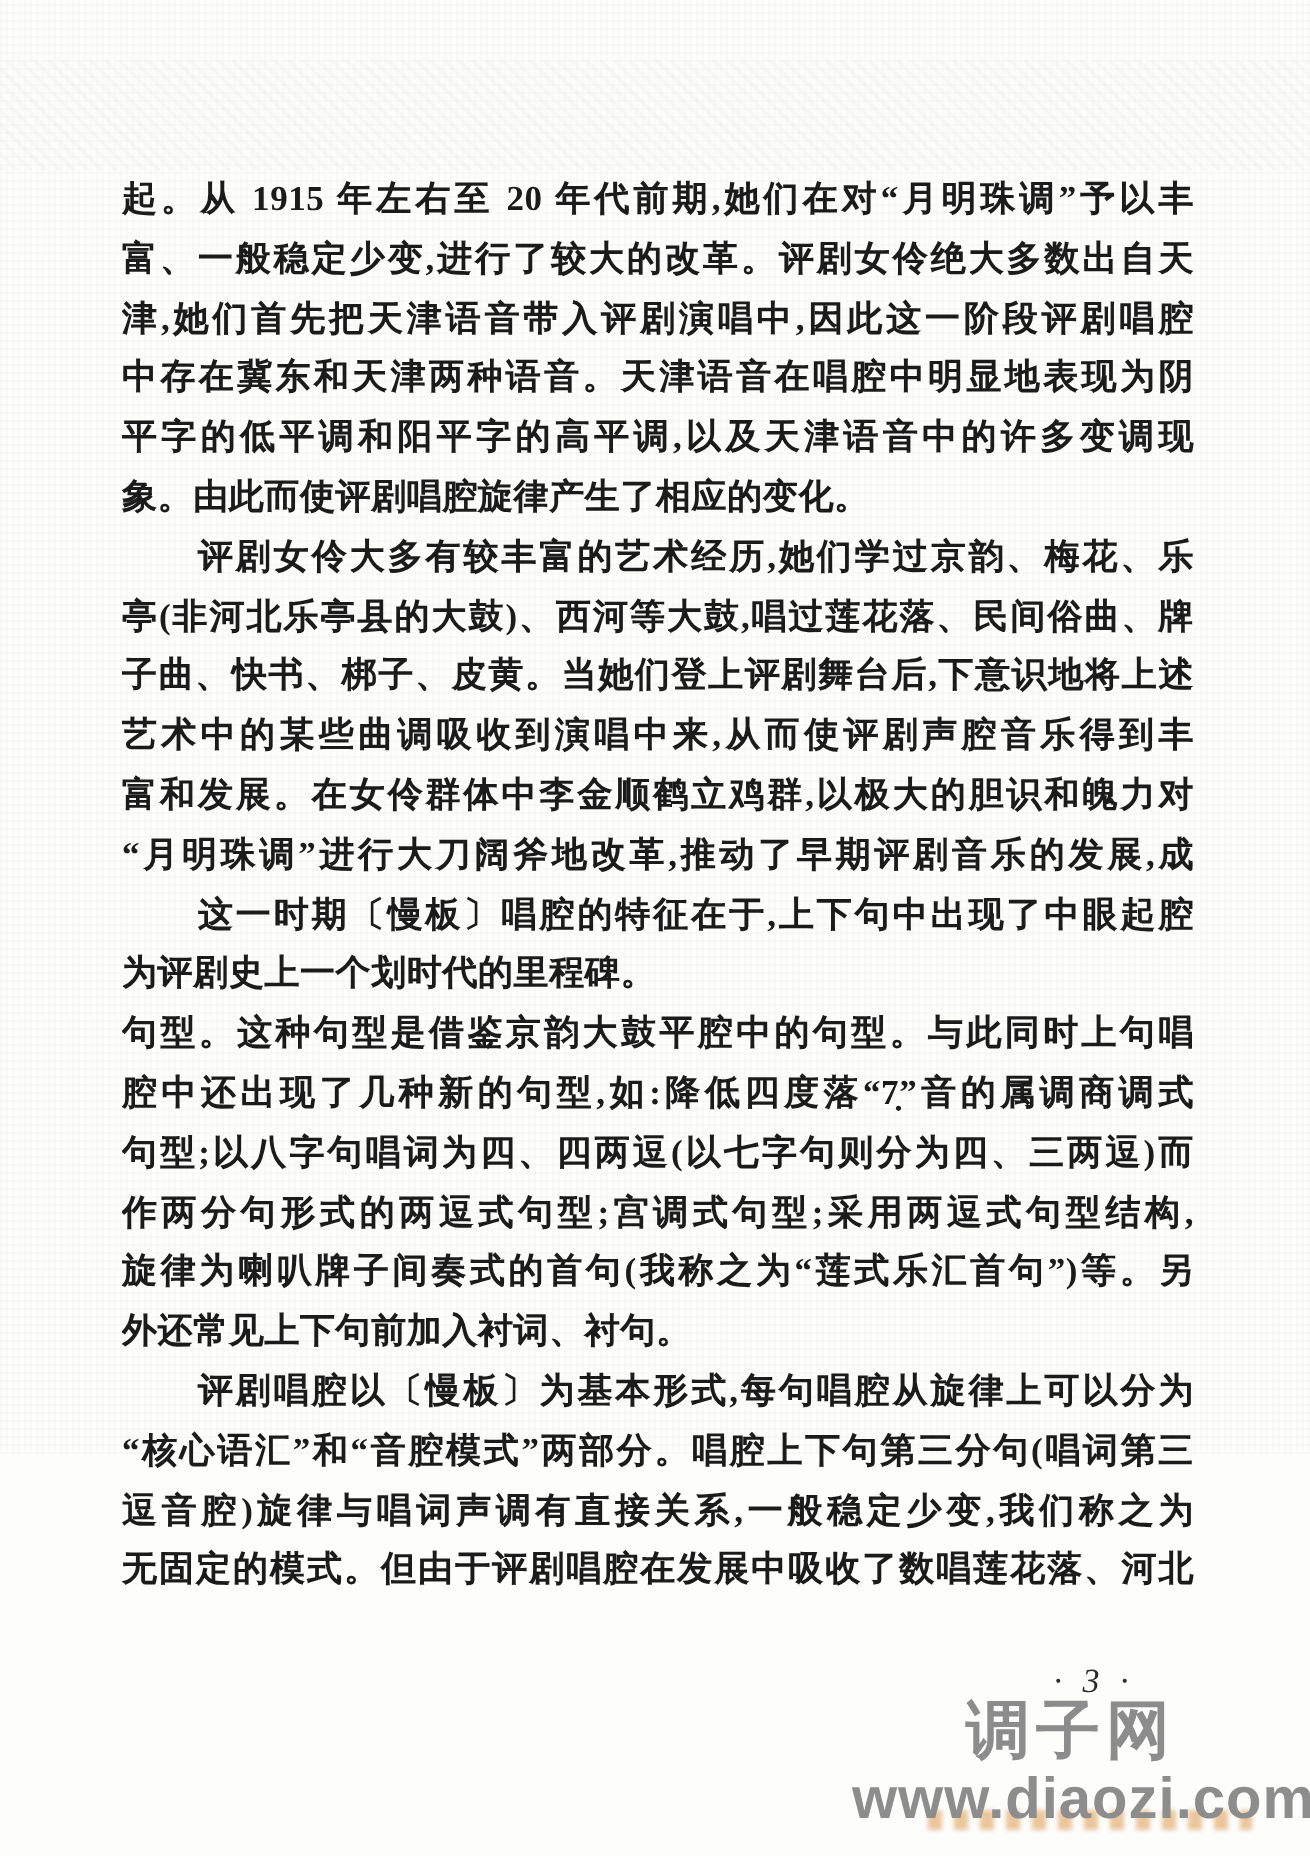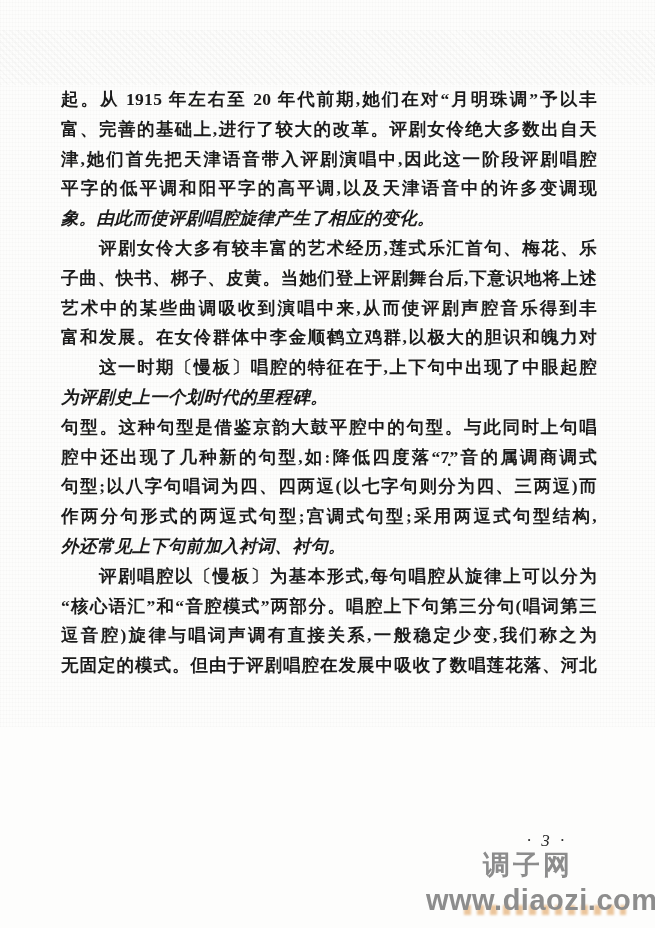--- a/index.html
+++ b/index.html
@@ -45,39 +45,38 @@
     letter-spacing: 0.3px;
     white-space: pre-wrap;
     overflow: hidden;
     text-align: justify;
     text-align-last: justify;
     text-justify: inter-character;
   }
   .line.end {
     text-align: right;
     text-align-last: left;
-    font-style: italic;
   }
   .page-number {
     position: absolute;
     top: 831px;
     left: 492px;
     width: 110px;
     text-align: center;
     font-size: 17px;
     font-style: italic;
     color: #2b2b2b;
     font-family: "Liberation Serif", serif;
     letter-spacing: 3px;
   }
   .watermark-name {
     position: absolute;
     top: 845px;
     left: 483px;
-    font-size: 27px;
+    font-size: 32px;
     line-height: 40px;
     font-weight: bold;
     color: #8c8c8c;
     font-family: "Liberation Sans", sans-serif;
     letter-spacing: 3px;
   }
   .watermark-url {
     position: absolute;
     top: 884px;
     left: 426px;
@@ -103,34 +102,38 @@
 </style>
 </head>
 <body>
 
 <div class="page">
 
   <div class="scan-band"></div>
 
   <div class="text-block">
       <div class="line">起。从 1915 年左右至 20 年代前期,她们在对“月明珠调”予以丰</div>
-      <div class="line">富、完善的基础上,进行了较大的改革。评剧女伶绝大多数出自天</div>
+      <div class="line">富、一般稳定少变,进行了较大的改革。评剧女伶绝大多数出自天</div>
       <div class="line">津,她们首先把天津语音带入评剧演唱中,因此这一阶段评剧唱腔</div>
+      <div class="line">中存在冀东和天津两种语音。天津语音在唱腔中明显地表现为阴</div>
       <div class="line">平字的低平调和阳平字的高平调,以及天津语音中的许多变调现</div>
       <div class="line end">象。由此而使评剧唱腔旋律产生了相应的变化。</div>
-      <div class="line">　　评剧女伶大多有较丰富的艺术经历,莲式乐汇首句、梅花、乐</div>
+      <div class="line">　　评剧女伶大多有较丰富的艺术经历,她们学过京韵、梅花、乐</div>
+      <div class="line">亭(非河北乐亭县的大鼓)、西河等大鼓,唱过莲花落、民间俗曲、牌</div>
       <div class="line">子曲、快书、梆子、皮黄。当她们登上评剧舞台后,下意识地将上述</div>
       <div class="line">艺术中的某些曲调吸收到演唱中来,从而使评剧声腔音乐得到丰</div>
       <div class="line">富和发展。在女伶群体中李金顺鹤立鸡群,以极大的胆识和魄力对</div>
+      <div class="line">“月明珠调”进行大刀阔斧地改革,推动了早期评剧音乐的发展,成</div>
       <div class="line">　　这一时期〔慢板〕唱腔的特征在于,上下句中出现了中眼起腔</div>
       <div class="line end">为评剧史上一个划时代的里程碑。</div>
       <div class="line">句型。这种句型是借鉴京韵大鼓平腔中的句型。与此同时上句唱</div>
       <div class="line">腔中还出现了几种新的句型,如:降低四度落“7̣”音的属调商调式</div>
       <div class="line">句型;以八字句唱词为四、四两逗(以七字句则分为四、三两逗)而</div>
       <div class="line">作两分句形式的两逗式句型;宫调式句型;采用两逗式句型结构,</div>
+      <div class="line">旋律为喇叭牌子间奏式的首句(我称之为“莲式乐汇首句”)等。另</div>
       <div class="line end">外还常见上下句前加入衬词、衬句。</div>
       <div class="line">　　评剧唱腔以〔慢板〕为基本形式,每句唱腔从旋律上可以分为</div>
       <div class="line">“核心语汇”和“音腔模式”两部分。唱腔上下句第三分句(唱词第三</div>
       <div class="line">逗音腔)旋律与唱词声调有直接关系,一般稳定少变,我们称之为</div>
       <div class="line">无固定的模式。但由于评剧唱腔在发展中吸收了数唱莲花落、河北</div>
     </div>
 
   <div class="page-number">· 3 ·</div>
 
   <div class="watermark-ghost"></div>

